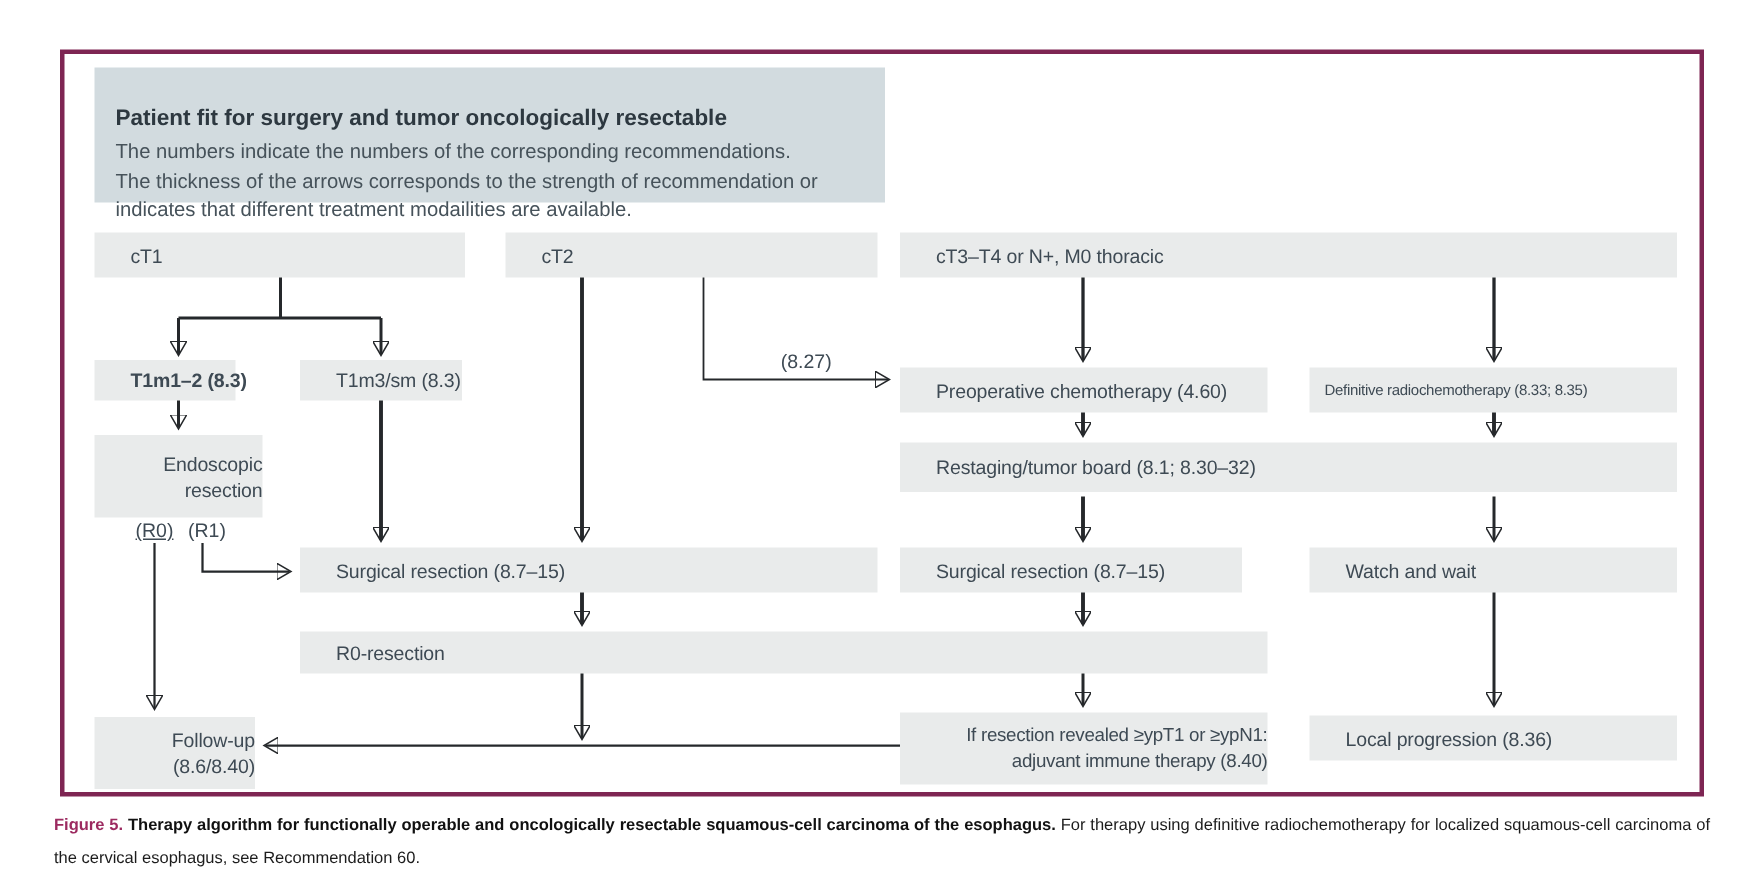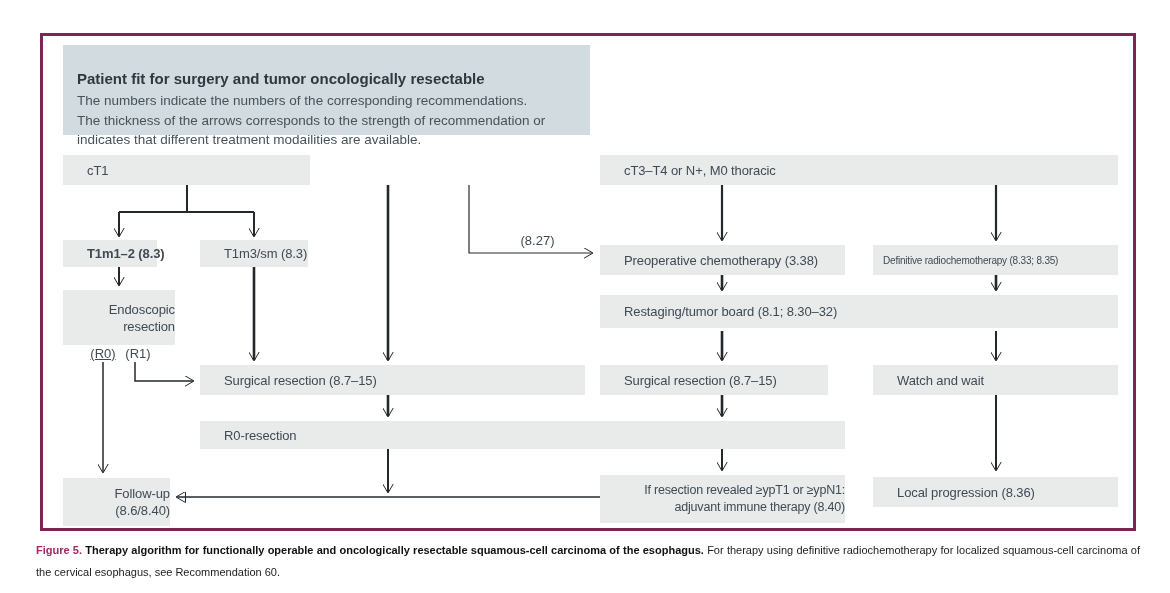--- a/index.html
+++ b/index.html
@@ -59,24 +59,25 @@
   <div class="frame"></div>
 
   <div class="legend">
     <div class="legend-title">Patient fit for surgery and tumor oncologically resectable</div>
     <div class="legend-line">The numbers indicate the numbers of the corresponding  recommendations.</div>
     <div class="legend-line">The thickness of the arrows corresponds to the strength of recommendation or</div>
     <div class="legend-line">indicates that different treatment modailities are available.</div>
   </div>
 
   <div class="node n-ct1">cT1</div>
+  <div class="node n-ct2">cT2</div>
   <div class="node n-ct3">cT3–T4 or N+, M0 thoracic</div>
   <div class="node n-t1m12">T1m1–2 (8.3)</div>
   <div class="node n-t1m3">T1m3/sm (8.3)</div>
-  <div class="node n-preop">Preoperative chemotherapy (3.38)</div>
+  <div class="node n-preop">Preoperative chemotherapy (4.60)</div>
   <div class="node n-defrad">Definitive radiochemotherapy (8.33; 8.35)</div>
 
   <div class="node multi n-endo">
     <span>Endoscopic</span>
     <span>resection</span>
   </div>
 
   <div class="node n-restaging">Restaging/tumor board (8.1; 8.30–32)</div>
   <div class="node n-surgleft">Surgical resection (8.7–15)</div>
   <div class="node n-surgmid">Surgical resection (8.7–15)</div>

